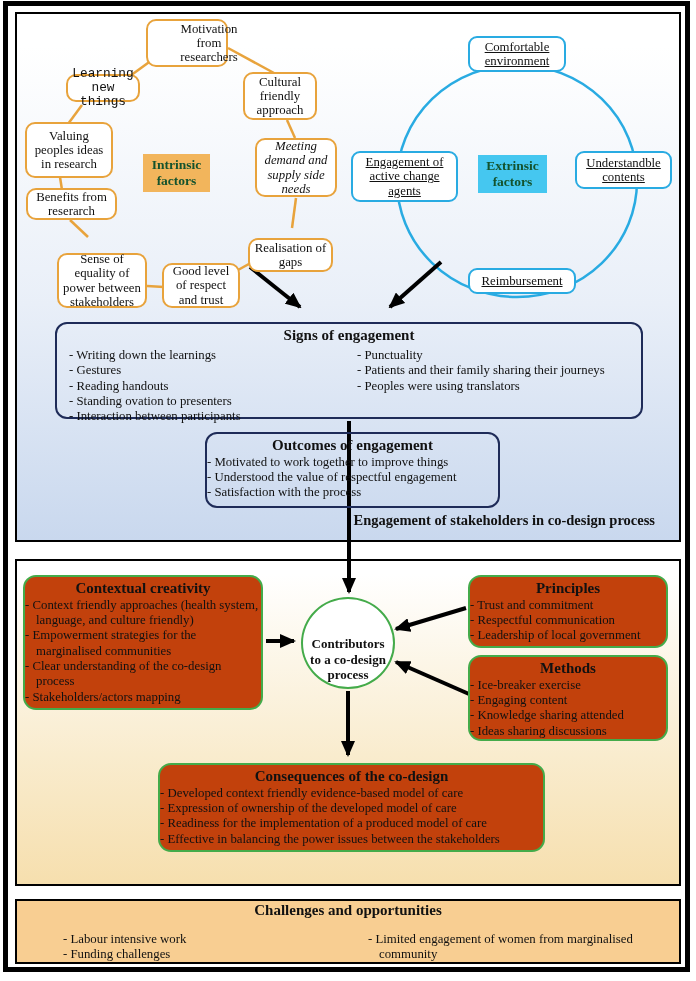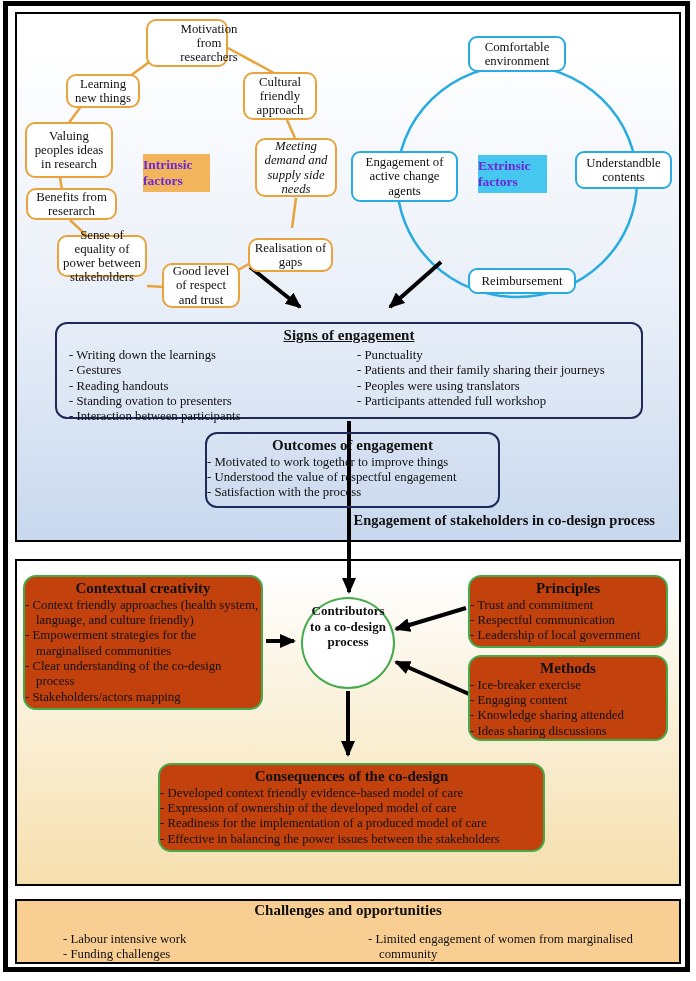--- a/index.html
+++ b/index.html
@@ -14,38 +14,38 @@
     background:linear-gradient(180deg,#ffffff 6%,#e9eff8 55%,#c9d8ee 100%);}
   .panel2{left:15px;top:559px;width:666px;height:327px;
     background:linear-gradient(180deg,#ffffff 4%,#f9ecce 60%,#f6dfae 100%);}
   .panel3{left:15px;top:899px;width:666px;height:65px;background:var(--panel3_fill);}
   .connector-layer{position:absolute;left:0;top:0;width:696px;height:981px;z-index:2;}
   .node,.node-b{
     position:absolute;background:#fff;display:flex;align-items:center;justify-content:center;
     text-align:center;font-size:12.8px;line-height:1.1;padding:2px;box-sizing:border-box;z-index:3;
   }
   .node{border:2.5px solid var(--orange_border);border-radius:10px;}
-  .node-b{border:2.5px solid var(--cyan_border);border-radius:9px;}
+  .node-b{border:2.5px solid var(--cyan_border);border-radius:9px;text-decoration:underline;}
   .factor-label{
-    position:absolute;display:flex;align-items:center;justify-content:center;text-align:left;
-    font-weight:bold;font-size:13.5px;line-height:1.15;z-index:3;color:#6d28d9;
+    position:absolute;display:flex;align-items:center;justify-content:center;text-align:center;
+    font-weight:bold;font-size:13.5px;line-height:1.15;z-index:3;color:#14532d;
   }
   .bigbox{position:absolute;box-sizing:border-box;z-index:3;}
   .navybox{border:2.5px solid var(--navy_border);border-radius:12px;}
   .greenbox{border:2.5px solid var(--green_border);border-radius:13px;background:#c2410c;}
   .box-title{font-weight:bold;text-align:center;font-size:15px;line-height:1.25;margin-top:2px;}
   ul.blist{list-style:none;margin:0;padding:0;font-size:12.8px;line-height:1.2;}
   ul.blist li{padding-left:11px;text-indent:-11px;}
   .signs-col{position:absolute;top:24px;}
   .caption{position:absolute;left:240px;top:512px;width:415px;text-align:right;
     font-weight:bold;font-size:14.5px;z-index:3;}
   .pad-list{padding:1px 8px 2px 10px;}
   .contrib-circle{
     position:absolute;left:301px;top:597px;width:94px;height:92px;border-radius:50%;
-    border:2.5px solid var(--green_border);background:#fff;display:flex;align-items:flex-start;
+    border:2.5px solid var(--green_border);background:#fff;display:flex;align-items:flex-end;
     justify-content:center;text-align:center;font-weight:bold;font-size:13px;line-height:1.2;
     box-sizing:border-box;z-index:3;padding:4px;
   }
   .challenges-title{position:absolute;left:15px;top:902px;width:666px;text-align:center;
     font-weight:bold;font-size:15px;z-index:3;}
   .ch-list{position:absolute;z-index:3;}
 </style>
 </head>
 <body>
 
@@ -80,50 +80,49 @@
       <line x1="441" y1="262" x2="390" y2="307" marker-end="url(#ah)"></line>
       <line x1="349" y1="421" x2="349" y2="592" marker-end="url(#ah)"></line>
       <line x1="266" y1="641" x2="294" y2="641" marker-end="url(#ah)"></line>
       <line x1="466" y1="608" x2="396" y2="629" marker-end="url(#ah)"></line>
       <line x1="469" y1="694" x2="396" y2="662" marker-end="url(#ah)"></line>
       <line x1="348" y1="691" x2="348" y2="755" marker-end="url(#ah)"></line>
     </g>
   </svg>
 
   <div class="node" style="left:146px;top:19px;width:82px;height:48px;padding-left:46px;">Motivation from researchers</div>
-  <div class="node" style="left:66px;top:74px;width:74px;height:34px;">Learning new things</div>
+  <div class="node" style="left:66px;top:74px;width:74px;height:28px;font-family:Liberation Mono, monospace;">Learning new things</div>
   <div class="node" style="left:243px;top:72px;width:74px;height:48px;">Cultural friendly approach</div>
   <div class="node" style="left:25px;top:122px;width:88px;height:56px;">Valuing peoples ideas in research</div>
   <div class="node" style="left:255px;top:138px;width:82px;height:59px;font-style:italic;">Meeting demand and supply side needs</div>
   <div class="node" style="left:26px;top:188px;width:91px;height:32px;">Benefits from reserarch</div>
-  <div class="node" style="left:57px;top:235px;width:90px;height:42px;">Sense of equality of power between stakeholders</div>
+  <div class="node" style="left:57px;top:253px;width:90px;height:55px;">Sense of equality of power between stakeholders</div>
   <div class="node" style="left:248px;top:238px;width:85px;height:34px;">Realisation of gaps</div>
   <div class="node" style="left:162px;top:263px;width:78px;height:45px;">Good level of respect and trust</div>
   <div class="factor-label" style="left:143px;top:154px;width:67px;height:38px;background:var(--orange_fill);">Intrinsic factors</div>
 
   <div class="node-b" style="left:468px;top:36px;width:98px;height:36px;">Comfortable environment</div>
   <div class="node-b" style="left:575px;top:151px;width:97px;height:38px;">Understandble contents</div>
   <div class="node-b" style="left:468px;top:268px;width:108px;height:26px;">Reimbursement</div>
   <div class="node-b" style="left:351px;top:151px;width:107px;height:51px;">Engagement of active change agents</div>
   <div class="factor-label" style="left:478px;top:155px;width:69px;height:38px;background:var(--cyan_fill);">Extrinsic factors</div>
 
-  <div class="bigbox navybox" style="left:55px;top:322px;width:588px;height:97px;text-decoration:underline;">
+  <div class="bigbox navybox" style="left:55px;top:322px;width:588px;height:97px;">
     <div class="box-title">Signs of engagement</div>
     <ul class="blist signs-col" style="left:12px;width:280px;">
       <li>- Writing down the learnings</li>
       <li>- Gestures</li>
       <li>- Reading handouts</li>
       <li>- Standing ovation to presenters</li>
       <li>- Interaction between participants</li>
     </ul>
     <ul class="blist signs-col" style="left:300px;width:285px;">
       <li>- Punctuality</li>
       <li>- Patients and their family sharing their journeys</li>
       <li>- Peoples were using translators</li>
-      <li>- Participants attended full workshop</li>
     </ul>
   </div>
 
   <div class="bigbox navybox" style="left:205px;top:432px;width:295px;height:76px;">
     <div class="box-title">Outcomes of engagement</div>
     <ul class="blist pad-list">
       <li>- Motivated to work together to improve things</li>
       <li>- Understood the value of respectful engagement</li>
       <li>- Satisfaction with the process</li>
     </ul>

